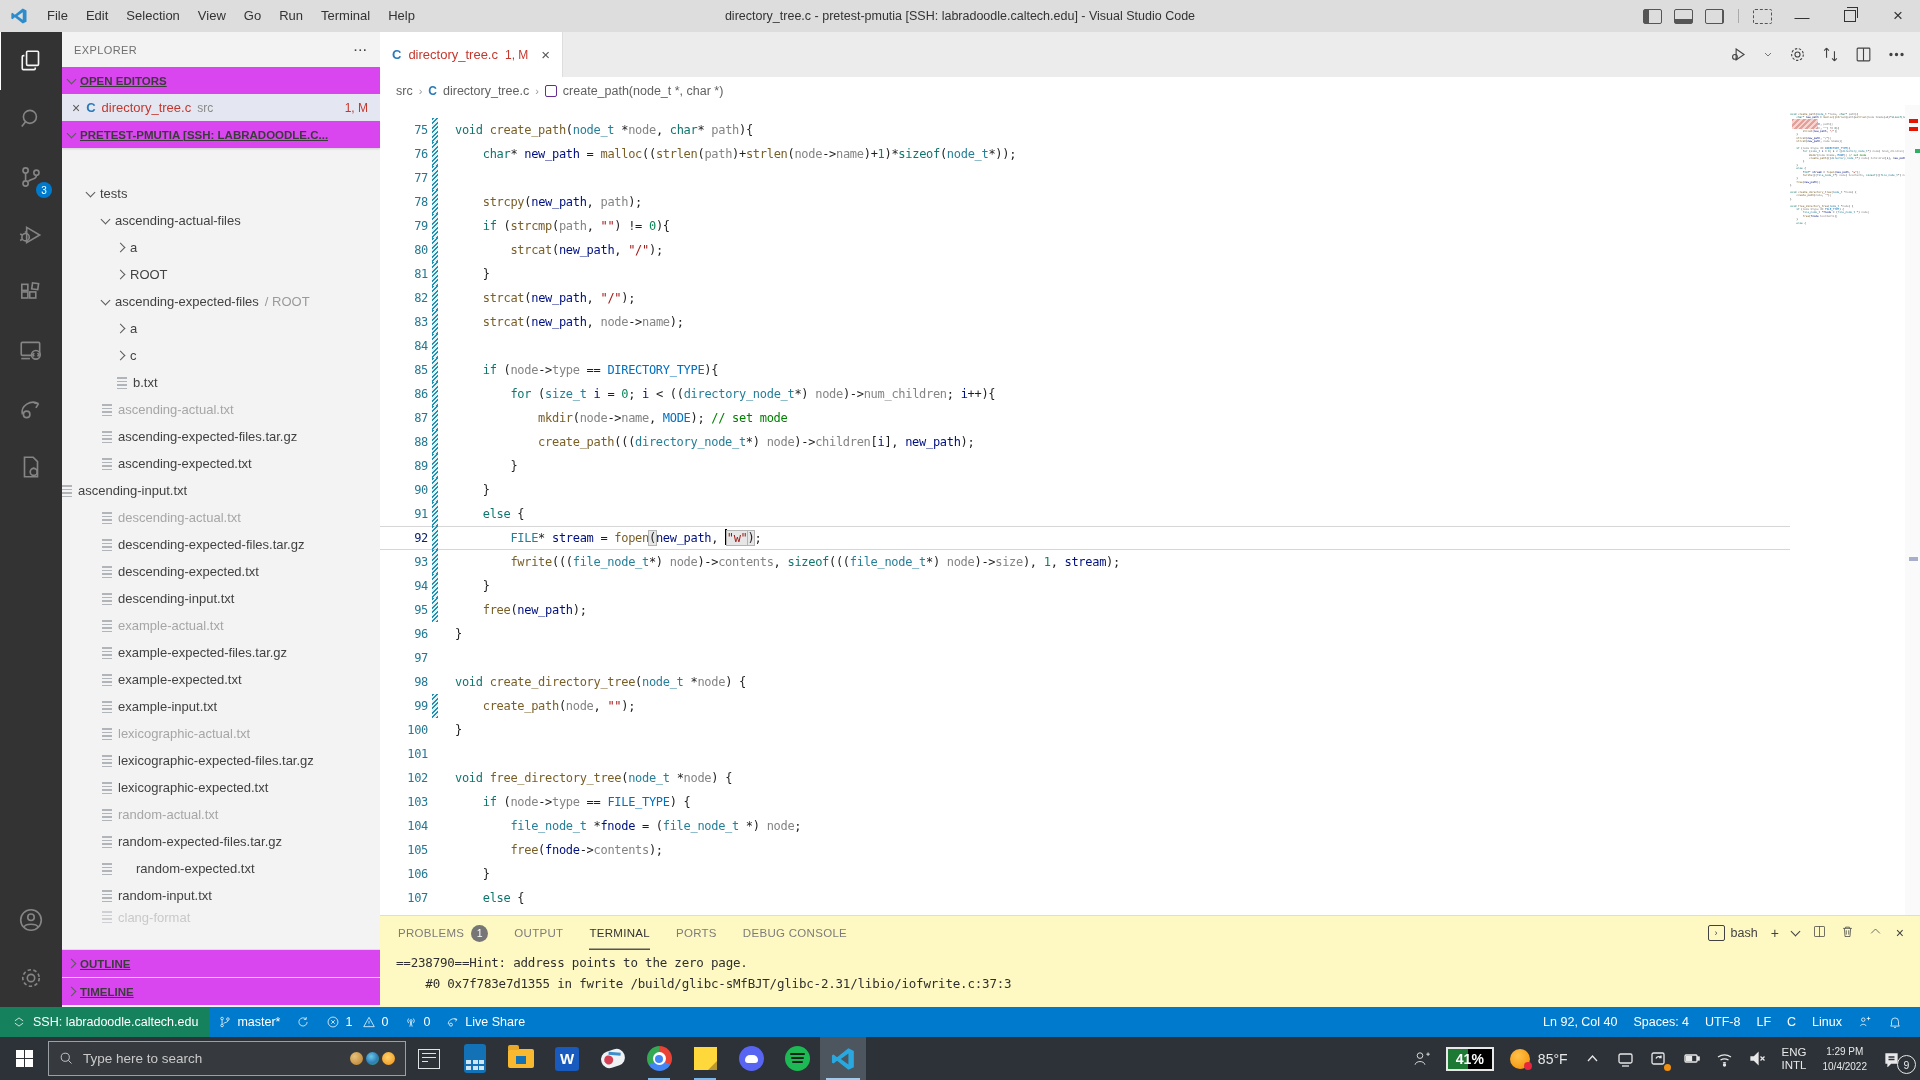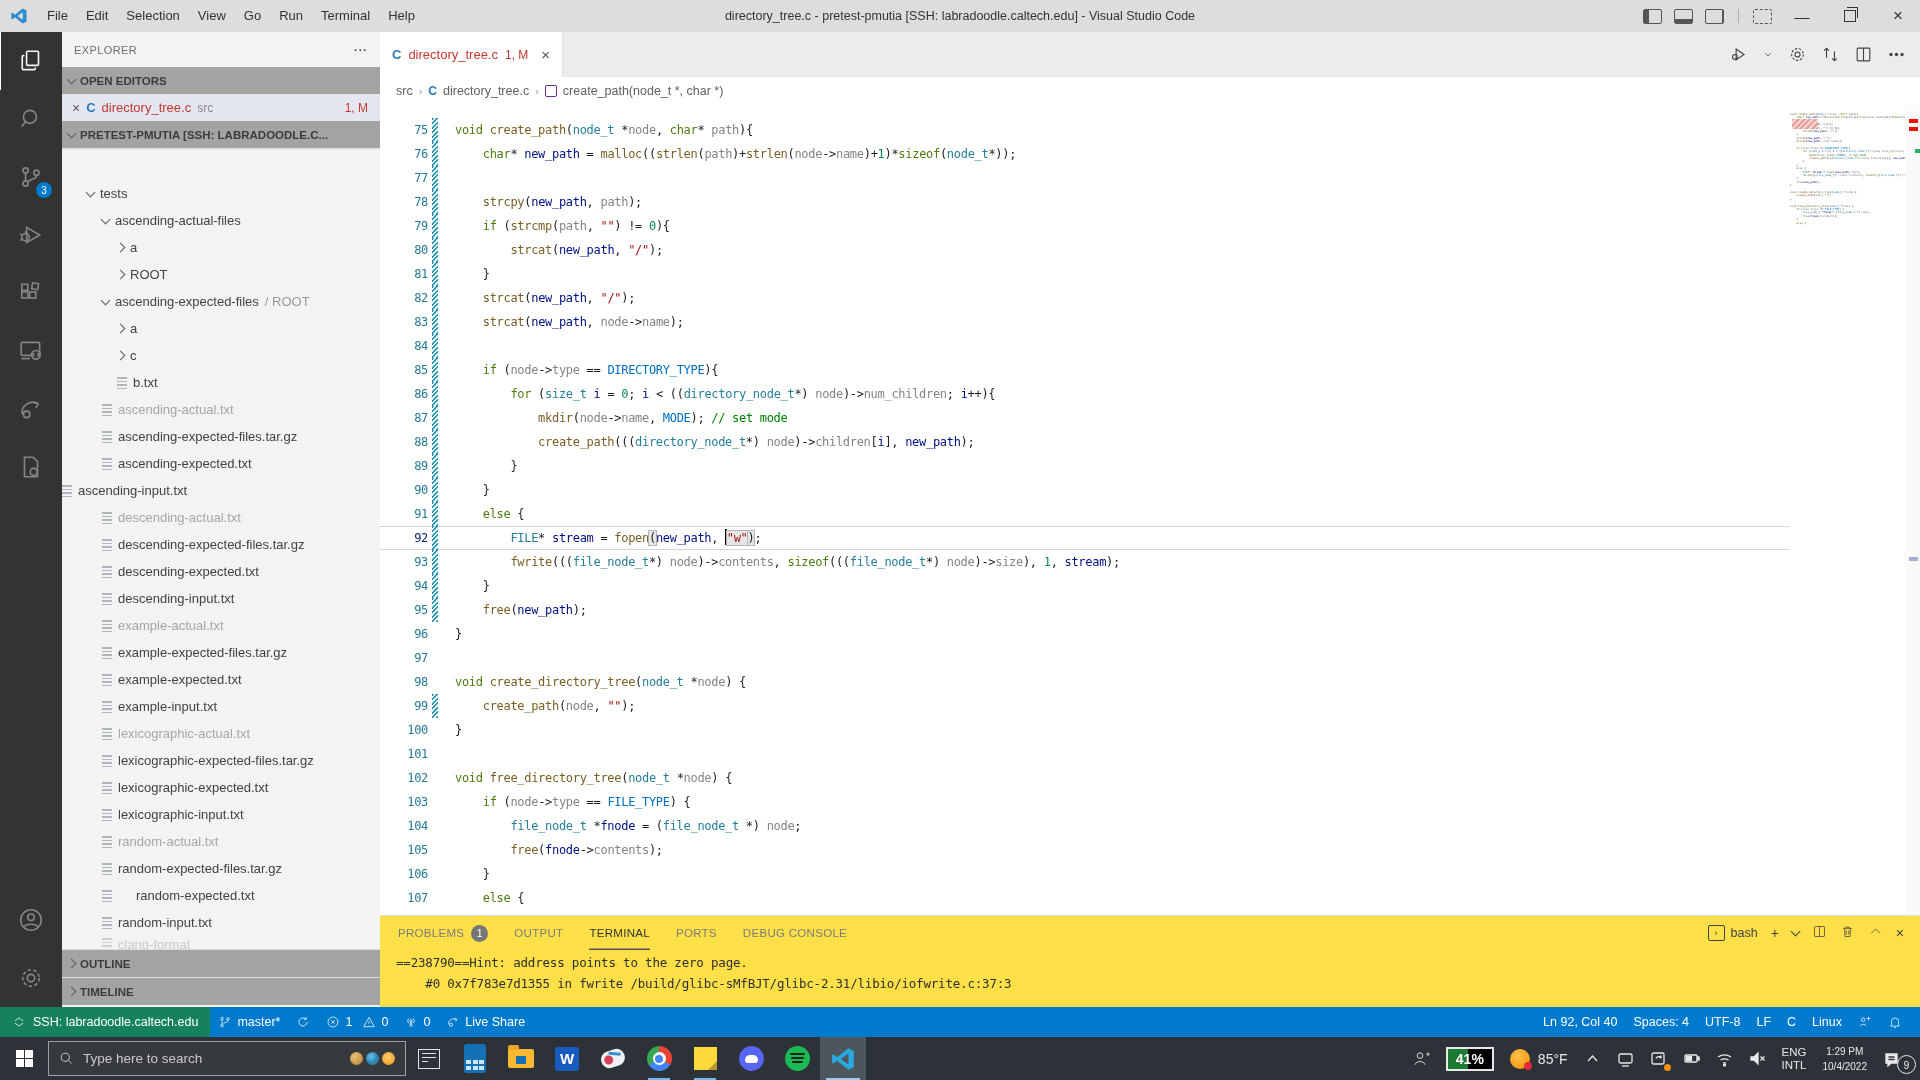--- a/index.html
+++ b/index.html
@@ -21,21 +21,21 @@
   .act-item{width:62px;height:58px;display:flex;align-items:center;justify-content:center;position:relative;cursor:pointer;}
   .act-item svg{width:26px;height:26px;stroke:#858585;fill:none;stroke-width:1.5;}
   .act-item.active{border-left:2px solid #fff;}
   .act-item.active svg{stroke:#f5f5f5;}
   .act-badge{position:absolute;right:10px;bottom:8px;background:#007acc;color:#fff;font-size:10px;min-width:16px;height:16px;border-radius:9px;display:flex;align-items:center;justify-content:center;}
   .act-bottom{margin-top:auto;}
   
   .sidebar{position:absolute;left:62px;top:32px;width:318px;height:975px;background:#f3f3f3;color:#424242;font-size:13px;overflow:hidden;}
   .sb-title{height:35px;display:flex;align-items:center;padding:0 12px;font-size:11px;color:#6f6f6f;letter-spacing:.4px;}
   .sb-dots{margin-left:auto;color:#424242;font-weight:bold;letter-spacing:1px;cursor:pointer;}
-  .sb-sec{height:27px;display:flex;align-items:center;font-weight:bold;font-size:11.5px;color:#3b3b3b;padding-left:6px;gap:5px;background:#a3a3a3;}
+  .sb-sec{height:27px;display:flex;align-items:center;font-weight:bold;font-size:11.5px;color:#3b3b3b;padding-left:6px;gap:5px;background:#d946ef;text-decoration:underline;}
   .chev{width:6px;height:6px;border-right:1.4px solid #5a5a5a;border-bottom:1.4px solid #5a5a5a;display:inline-block;flex:none;}
   .chev.down{transform:rotate(45deg);margin-top:-3px;}
   .chev.right{transform:rotate(-45deg);}
   .oe-row{height:27px;display:flex;align-items:center;background:#e4e6f1;padding-left:10px;gap:6px;}
   .oe-close{color:#5a5a5a;font-size:14px;cursor:pointer;}
   .cicon{color:#2a7ab8;font-weight:bold;font-size:13px;flex:none;}
   .err-red{color:#c3382e;}
   .oe-folder{color:#8a8a8a;font-size:12px;}
   .oe-badge{margin-left:auto;margin-right:12px;font-size:12px;}
   .tree{position:absolute;left:0;right:0;top:148px;bottom:57px;overflow:hidden;}
@@ -58,34 +58,34 @@
   
   .codearea{position:absolute;left:0;top:73px;right:0;bottom:91px;overflow:hidden;background:#fff;}
   .code{position:absolute;left:0;top:0;right:130px;bottom:0;padding-top:13px;font-family:"DejaVu Sans Mono",monospace;font-size:12px;letter-spacing:-0.3px;}
   .cl{height:24px;line-height:24px;display:flex;white-space:pre;}
   .cl .ln{width:48px;text-align:right;color:#237893;flex:none;}
   .cl.active .ln{color:#0b216f;}
   .gut{width:6px;height:24px;margin-left:4px;flex:none;}
   .gut.mod{background:repeating-linear-gradient(135deg,#2090b3 0 1.6px,rgba(32,144,179,.12) 1.6px 3.2px);}
   .lc{padding-left:17px;}
   .cl.active{background-image:linear-gradient(#d6d6d6,#d6d6d6),linear-gradient(#d6d6d6,#d6d6d6);background-size:100% 1px;background-position:0 0,0 100%;background-repeat:no-repeat;}
-  .t-kw{color:#4d7c0f;}.t-ty{color:#267f99;}.t-fn{color:#795e26;}.t-va{color:#001080;}
+  .t-kw{color:#0f766e;}.t-ty{color:#267f99;}.t-fn{color:#795e26;}.t-va{color:#001080;}
   .t-pa{color:#848484;}.t-co{color:#0070c1;}.t-st{color:#a31515;}.t-nu{color:#098658;}
   .t-cm{color:#008000;}.t-pl{color:#1e1e1e;}
   .box{background:#e6e6e6;box-shadow:0 0 0 1px #b4b4b4;}
   .cursor{display:inline-block;width:1.6px;height:16px;background:#000;vertical-align:-3px;animation:blink 1s steps(1) infinite;}
   @keyframes blink{50%{opacity:0;}}
   
   .minimap{position:absolute;right:15px;top:0;width:115px;bottom:0;padding-top:8px;font-family:"DejaVu Sans Mono",monospace;background:#fff;}
   .ml{height:3.4px;line-height:3.4px;font-size:2.8px;letter-spacing:-0.1px;white-space:pre;overflow:hidden;}
   .mini-err{position:absolute;left:2px;top:14px;width:26px;height:10px;background:repeating-linear-gradient(135deg,#e4a09a 0 2px,#f6d4d0 2px 4px);}
   .ruler{position:absolute;right:0;top:0;width:15px;bottom:0;background:#fafafa;}
   .rmark{position:absolute;right:2px;width:9px;height:4px;}
   
-  .panel{position:absolute;left:0;right:0;bottom:0;height:91px;background:#fde047;border-top:1px solid #ddd;}
+  .panel{position:absolute;left:0;right:0;bottom:0;height:91px;background:#fef9c3;border-top:1px solid #ddd;}
   .panel-head{height:34px;display:flex;align-items:center;padding-left:18px;gap:26px;}
   .ptab{font-size:11.5px;letter-spacing:.3px;color:#7c7c7c;display:flex;align-items:center;gap:7px;cursor:pointer;height:34px;}
   .ptab.active{color:#333;box-shadow:0 -1.5px 0 #555 inset;}
   .pbadge{background:#767676;color:#fff;border-radius:9px;min-width:17px;height:17px;font-size:10.5px;display:flex;align-items:center;justify-content:center;}
   .panel-right{margin-left:auto;display:flex;align-items:center;gap:13px;padding-right:16px;color:#424242;}
   .bash-ic{width:15px;height:14px;border:1.1px solid #424242;border-radius:2px;font-size:9px;display:flex;align-items:center;justify-content:center;}
   .p-ic{font-size:14px;cursor:pointer;}
   .p-ic svg{width:15px;height:15px;stroke:#424242;fill:none;stroke-width:1.2;}
   .term{padding:2px 0 0 16px;font-family:"DejaVu Sans Mono",monospace;font-size:12.5px;letter-spacing:-0.2px;color:#2f2f2f;}
   .term div{height:21px;line-height:21px;white-space:pre;}
@@ -360,24 +360,20 @@
           <span class="ficon"></span>
           <span class="lbl">lexicographic-actual.txt</span>
         </div>
         <div class="trow" style="padding-left: 40px;">
           <span class="ficon"></span>
           <span class="lbl">lexicographic-expected-files.tar.gz</span>
         </div>
         <div class="trow" style="padding-left: 40px;">
           <span class="ficon"></span>
           <span class="lbl">lexicographic-expected.txt</span>
-        </div>
-        <div class="trow" style="padding-left: 40px;">
-          <span class="ficon"></span>
-          <span class="lbl">lexicographic-input.txt</span>
         </div>
         <div class="trow dim" style="padding-left: 40px; text-align: right;">
           <span class="ficon"></span>
           <span class="lbl">random-actual.txt</span>
         </div>
         <div class="trow" style="padding-left: 40px;">
           <span class="ficon"></span>
           <span class="lbl">random-expected-files.tar.gz</span>
         </div>
         <div class="trow" style="padding-left: 40px; gap: 24px;">

